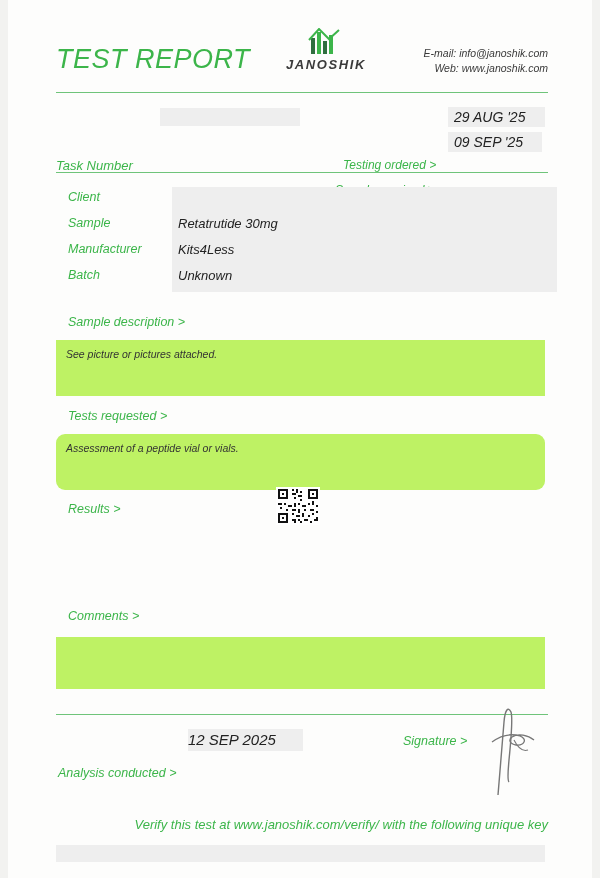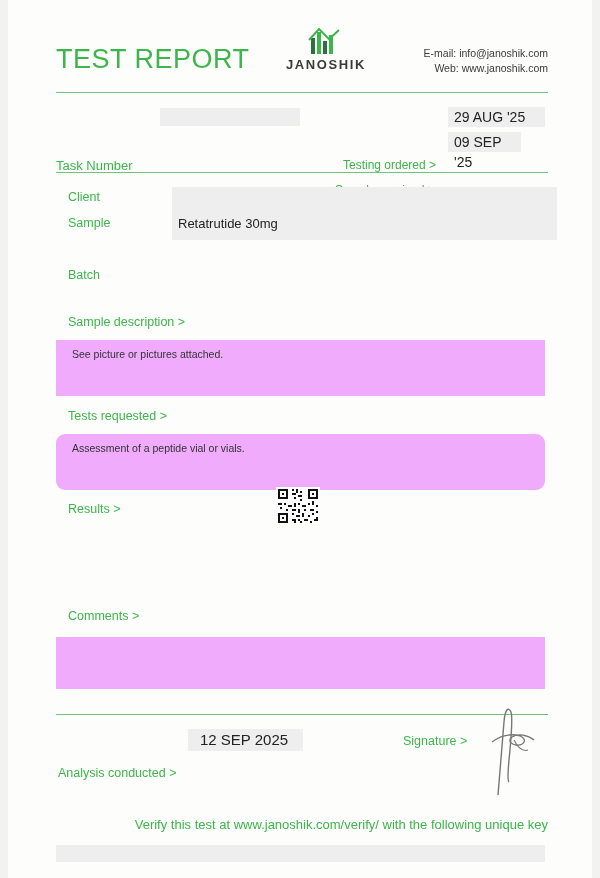--- a/index.html
+++ b/index.html
@@ -10,20 +10,21 @@
   body {
     font-family: "Liberation Sans", sans-serif;
     color: #222;
   }
   #page {
     position: relative;
     width: 600px;
     height: 878px;
     background: #fdfdfc;
     overflow: hidden;
+    font-style: italic;
   }
   .edge-left, .edge-right {
     position: absolute;
     top: 0;
     width: 8px;
     height: 878px;
     background: #f2f2f0;
   }
   .edge-left { left: 0; }
   .edge-right { right: 0; }
@@ -130,21 +131,21 @@
   .received-label {
     position: absolute;
     left: 335px;
     top: 136px;
     font-size: 12px;
   }
   .received-value {
     position: absolute;
     left: 448px;
     top: 132px;
-    width: 73px;
+    width: 94px;
     height: 20px;
     background: #eeeeee;
     font-size: 14px;
     color: #222;
     padding-left: 6px;
     box-sizing: border-box;
     line-height: 20px;
   }
 
   
@@ -180,25 +181,25 @@
   .section-title {
     position: absolute;
     left: 68px;
     font-size: 12.5px;
     color: #3cb54a;
   }
   .section-box {
     position: absolute;
     left: 56px;
     width: 489px;
-    background: #f0abfc;
+    background: #bef264;
     font-size: 10.5px;
     color: #333;
     box-sizing: border-box;
-    padding: 8px 0 0 16px;
+    padding: 8px 0 0 10px;
   }
 
   
   .results-table {
     position: absolute;
     left: 56px;
     top: 530px;
     width: 489px;
     border-collapse: collapse;
     font-size: 11px;
@@ -231,21 +232,21 @@
   .analysis-value {
     position: absolute;
     left: 188px;
     top: 729px;
     width: 115px;
     height: 22px;
     background: #eeeeee;
     font-size: 15px;
     color: #222;
     line-height: 22px;
-    padding-left: 12px;
+    padding-left: 0;
     box-sizing: border-box;
   }
   .signature-label {
     position: absolute;
     left: 403px;
     top: 734px;
     font-size: 12.5px;
     color: #3cb54a;
   }
   .signature-mark {
@@ -320,22 +321,27 @@
     <div class="hr-green" style="top:172px;"></div>
 
     <div class="info-row" style="top:187px;">
       <div class="ilabel">Client</div>
       <div class="ivalue"></div>
     </div>
     <div class="info-row" style="top:213px;">
       <div class="ilabel">Sample</div>
       <div class="ivalue">Retatrutide 30mg</div>
     </div>
+    <div class="info-row" style="top:239px;">
+      <div class="ilabel">Manufacturer</div>
+      <div class="ivalue">Kits4Less</div>
+    </div>
     <div class="info-row" style="top:265px;">
       <div class="ilabel">Batch</div>
+      <div class="ivalue">Unknown</div>
     </div>
 
     <div class="section-title" style="top:315px;">Sample description &gt;</div>
     <div class="section-box" style="top:340px; height:56px;">See picture or pictures attached.</div>
 
     <div class="section-title" style="top:409px;">Tests requested &gt;</div>
     <div class="section-box" style="top:434px; height:56px;border-radius:9px;">Assessment of a peptide vial or vials.</div>
 
     <div class="qr">
       <svg width="44" height="38" viewBox="0 0 22 19">

